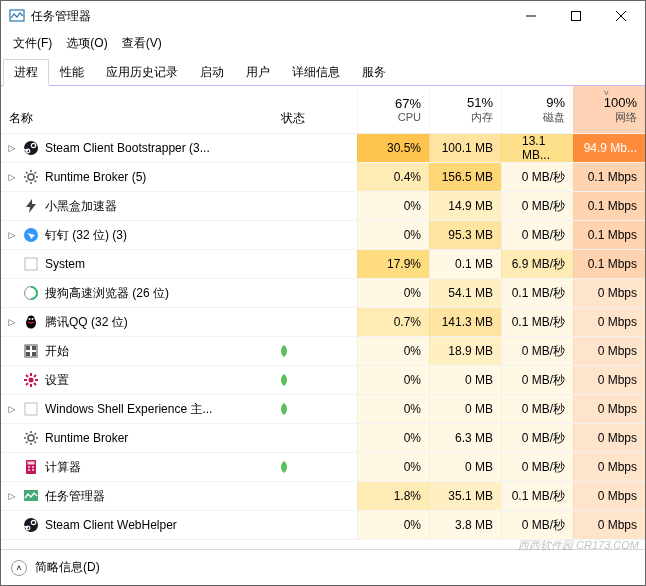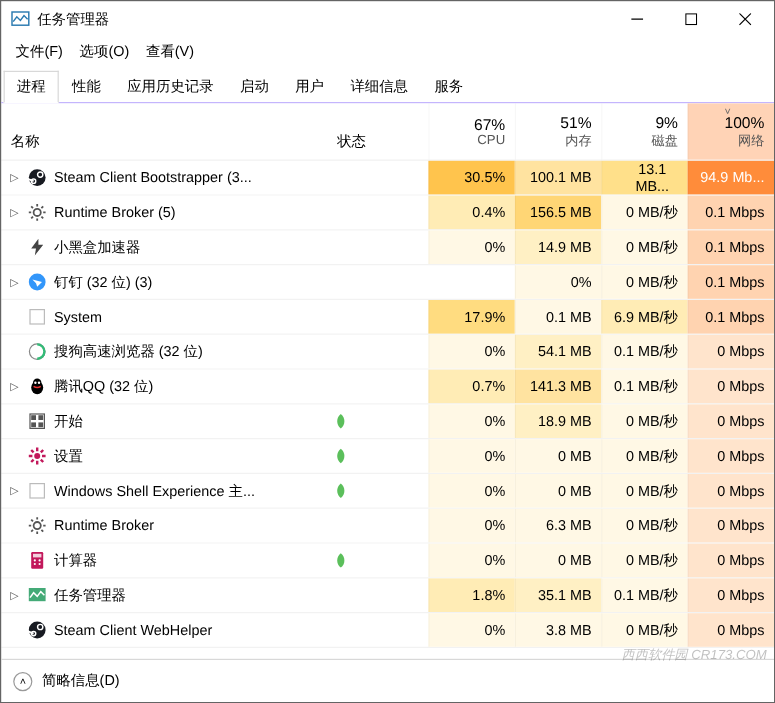--- a/index.html
+++ b/index.html
@@ -23,21 +23,21 @@
 .colh .pct { font-size:13px; }
 .colh .lbl { font-size:11px; color:#555; }
 .sort-arrow { position:absolute; top:2px; right:36px; font-size:9px; color:#666; }
 .rows { overflow:visible; }
 .row { height:29px; display:flex; align-items:center; border-bottom:1px solid rgba(0,0,0,.05); }
 .namecell { flex:1; display:flex; align-items:center; padding-left:4px; overflow:hidden; white-space:nowrap; }
 .exp { width:14px; display:inline-flex; justify-content:center; font-size:9px; color:#555; }
 .icon { width:16px; height:16px; margin:0 6px 0 4px; display:inline-flex; align-items:center; justify-content:center; }
 .statuscell { width:80px; display:flex; align-items:center; justify-content:flex-start; }
 .leaf { width:14px; height:14px; }
-.cell { width:72px; text-align:center; padding-right:8px; display:flex; align-items:center; justify-content:flex-end; height:100%; border-left:1px solid rgba(0,0,0,.03); }
+.cell { width:72px; text-align:left; padding-right:8px; display:flex; align-items:center; justify-content:flex-end; height:100%; border-left:1px solid rgba(0,0,0,.03); }
 .hl-selected { background:#ff8c3a !important; color:#fff; }
 .c-cpu-0 { background:#fff8e5; }
 .c-cpu-1 { background:#ffecb5; }
 .c-cpu-2 { background:#ffdc80; }
 .c-cpu-3 { background:#ffc44d; }
 .c-mem-0 { background:#fff8e5; }
 .c-mem-1 { background:#fff0c4; }
 .c-mem-2 { background:#ffe3a0; }
 .c-mem-3 { background:#ffd675; }
 .c-disk-0 { background:#fff8e5; }
@@ -187,20 +187,21 @@
             <span class="icon">
               <svg viewBox="0 0 16 16">
                 <circle cx="8" cy="8" r="7" fill="#3296fa"></circle>
                 <path d="M4 6 L12 8 L8 12 L7 9 Z" fill="#fff"></path>
               </svg>
             </span>
             <span>钉钉 (32 位) (3)</span>
           </div>
           <div class="statuscell"></div>
           <div class="cell c-cpu-0">0%</div>
+          <div class="cell c-mem-2">95.3 MB</div>
           <div class="cell c-disk-0">0 MB/秒</div>
           <div class="cell c-net-1">0.1 Mbps</div>
         </div>
         <div class="row">
           <div class="namecell">
             <span class="exp"></span>
             <span class="icon">
               <svg viewBox="0 0 16 16">
                 <rect x="2" y="2" width="12" height="12" fill="none" stroke="#bbb"></rect>
               </svg>
@@ -215,21 +216,21 @@
         </div>
         <div class="row">
           <div class="namecell">
             <span class="exp"></span>
             <span class="icon">
               <svg viewBox="0 0 16 16">
                 <circle cx="8" cy="8" r="6.5" fill="none" stroke="#888" stroke-width="1"></circle>
                 <path d="M8 2 A6 6 0 0 1 8 14" fill="none" stroke="#3b7" stroke-width="2"></path>
               </svg>
             </span>
-            <span>搜狗高速浏览器 (32 位)</span>
+            <span>搜狗高速浏览器 (26 位)</span>
           </div>
           <div class="statuscell"></div>
           <div class="cell c-cpu-0">0%</div>
           <div class="cell c-mem-1">54.1 MB</div>
           <div class="cell c-disk-0">0.1 MB/秒</div>
           <div class="cell c-net-0">0 Mbps</div>
         </div>
         <div class="row">
           <div class="namecell">
             <span class="exp">▷</span>

